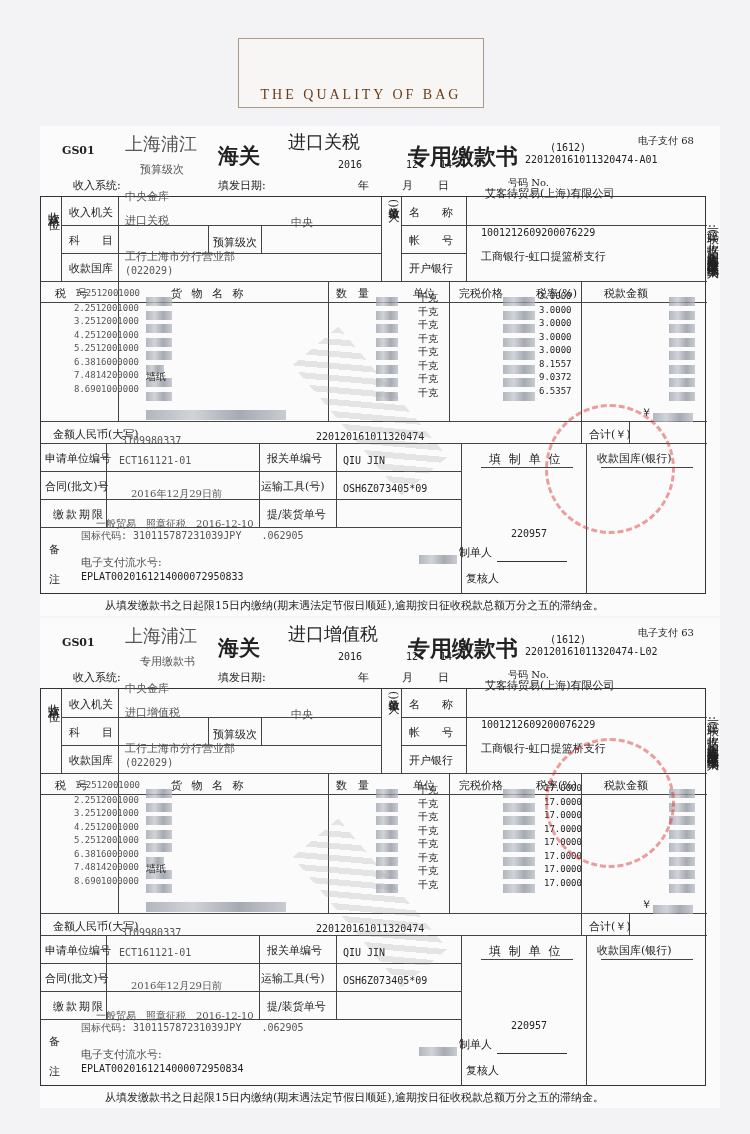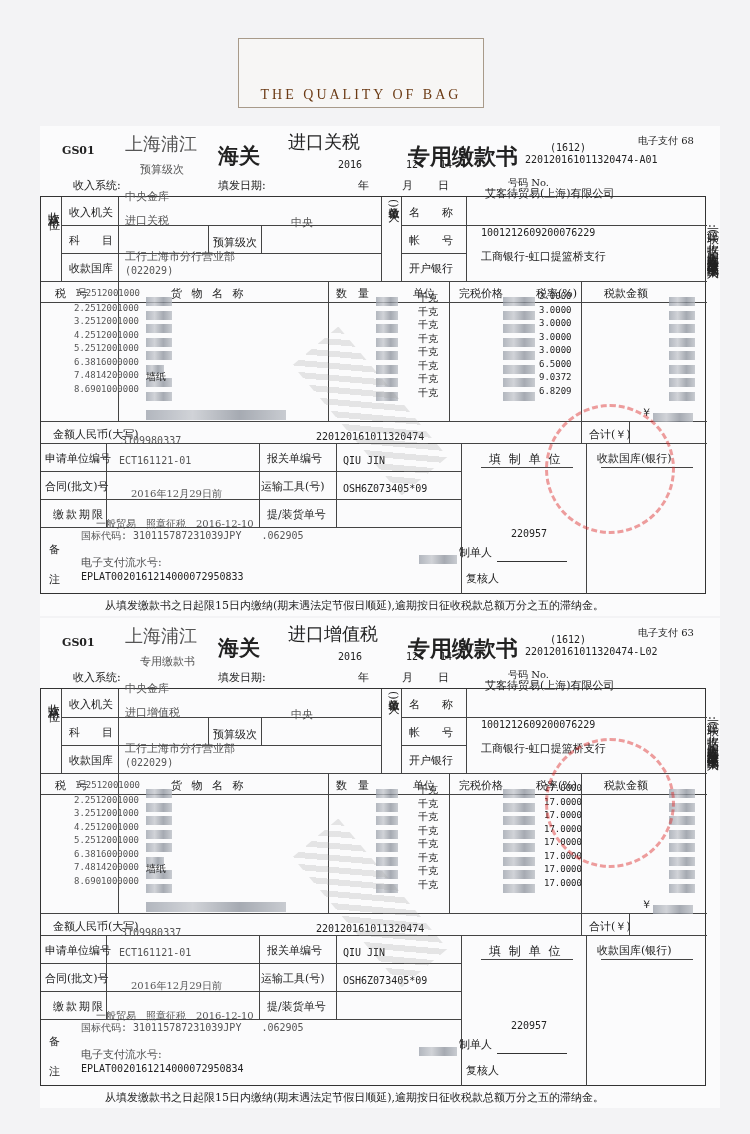--- a/index.html
+++ b/index.html
@@ -154,40 +154,40 @@
           <div class="abs" style="left:462px;top:148px;"><span class="blur" style="width:32px;"></span></div>
           <div class="abs s9 mono" style="left:498px;top:148px;">3.0000</div>
           <div class="abs" style="left:628px;top:148px;"><span class="blur" style="width:26px;"></span></div>
         </div>
         <div>
           <div class="abs s9 mono gray" style="left:33px;top:159.5px;">6.3816000000</div>
           <div class="abs" style="left:105px;top:161.5px;"><span class="blur" style="width:18px;"></span></div>
           <div class="abs" style="left:335px;top:161.5px;"><span class="blur" style="width:22px;"></span></div>
           <div class="abs s10" style="left:377px;top:161.5px;">千克</div>
           <div class="abs" style="left:462px;top:161.5px;"><span class="blur" style="width:32px;"></span></div>
-          <div class="abs s9 mono" style="left:498px;top:161.5px;">6.5000</div>
+          <div class="abs s9 mono" style="left:498px;top:161.5px;">8.1557</div>
           <div class="abs" style="left:628px;top:161.5px;"><span class="blur" style="width:26px;"></span></div>
         </div>
         <div>
           <div class="abs s9 mono gray" style="left:33px;top:173px;">7.4814200000</div>
           <div class="abs" style="left:105px;top:175px;"><span class="blur" style="width:26px;"></span></div>
           <div class="abs s10" style="left:105px;top:173px;">墙纸</div>
           <div class="abs" style="left:335px;top:175px;"><span class="blur" style="width:22px;"></span></div>
           <div class="abs s10" style="left:377px;top:175px;">千克</div>
           <div class="abs" style="left:462px;top:175px;"><span class="blur" style="width:32px;"></span></div>
           <div class="abs s9 mono" style="left:498px;top:175px;">9.0372</div>
           <div class="abs" style="left:628px;top:175px;"><span class="blur" style="width:26px;"></span></div>
         </div>
         <div>
           <div class="abs s9 mono gray" style="left:33px;top:186.5px;">8.6901000000</div>
           <div class="abs" style="left:105px;top:188.5px;"><span class="blur" style="width:26px;"></span></div>
           <div class="abs" style="left:335px;top:188.5px;"><span class="blur" style="width:22px;"></span></div>
           <div class="abs s10" style="left:377px;top:188.5px;">千克</div>
           <div class="abs" style="left:462px;top:188.5px;"><span class="blur" style="width:32px;"></span></div>
-          <div class="abs s9 mono" style="left:498px;top:188.5px;">6.8209</div>
+          <div class="abs s9 mono" style="left:498px;top:188.5px;">6.5357</div>
           <div class="abs" style="left:628px;top:188.5px;"><span class="blur" style="width:26px;"></span></div>
         </div>
       </div>
     <div class="abs" style="left:105px;top:208px;"><span class="blur" style="width:140px;height:10px;"></span></div>
     <div class="abs s11" style="left:600px;top:208px;">￥</div>
     <div class="abs" style="left:612px;top:210px;"><span class="blur" style="width:40px;"></span></div>
 
     <div class="hl" style="left:0;top:246px;width:666px;"></div>
     <div class="vl" style="left:540px;top:224px;height:22px;"></div>
     <div class="vl" style="left:588px;top:224px;height:22px;"></div>

